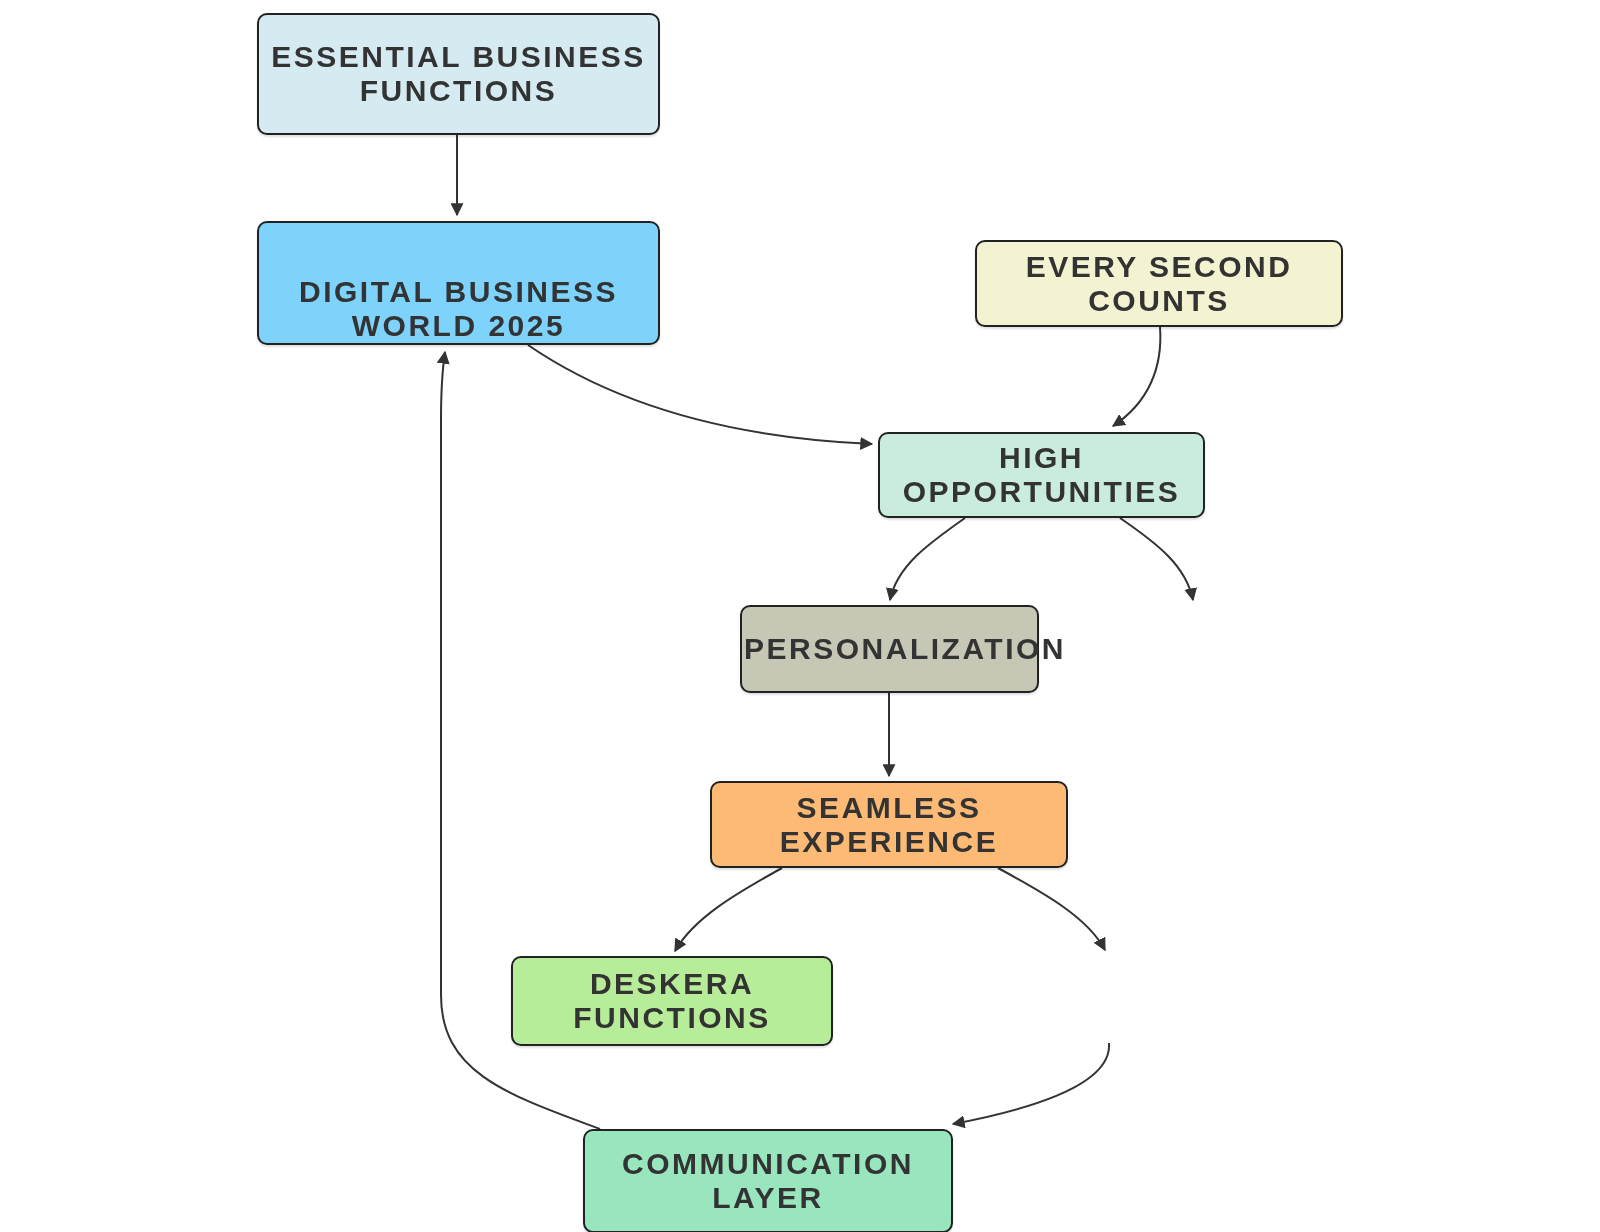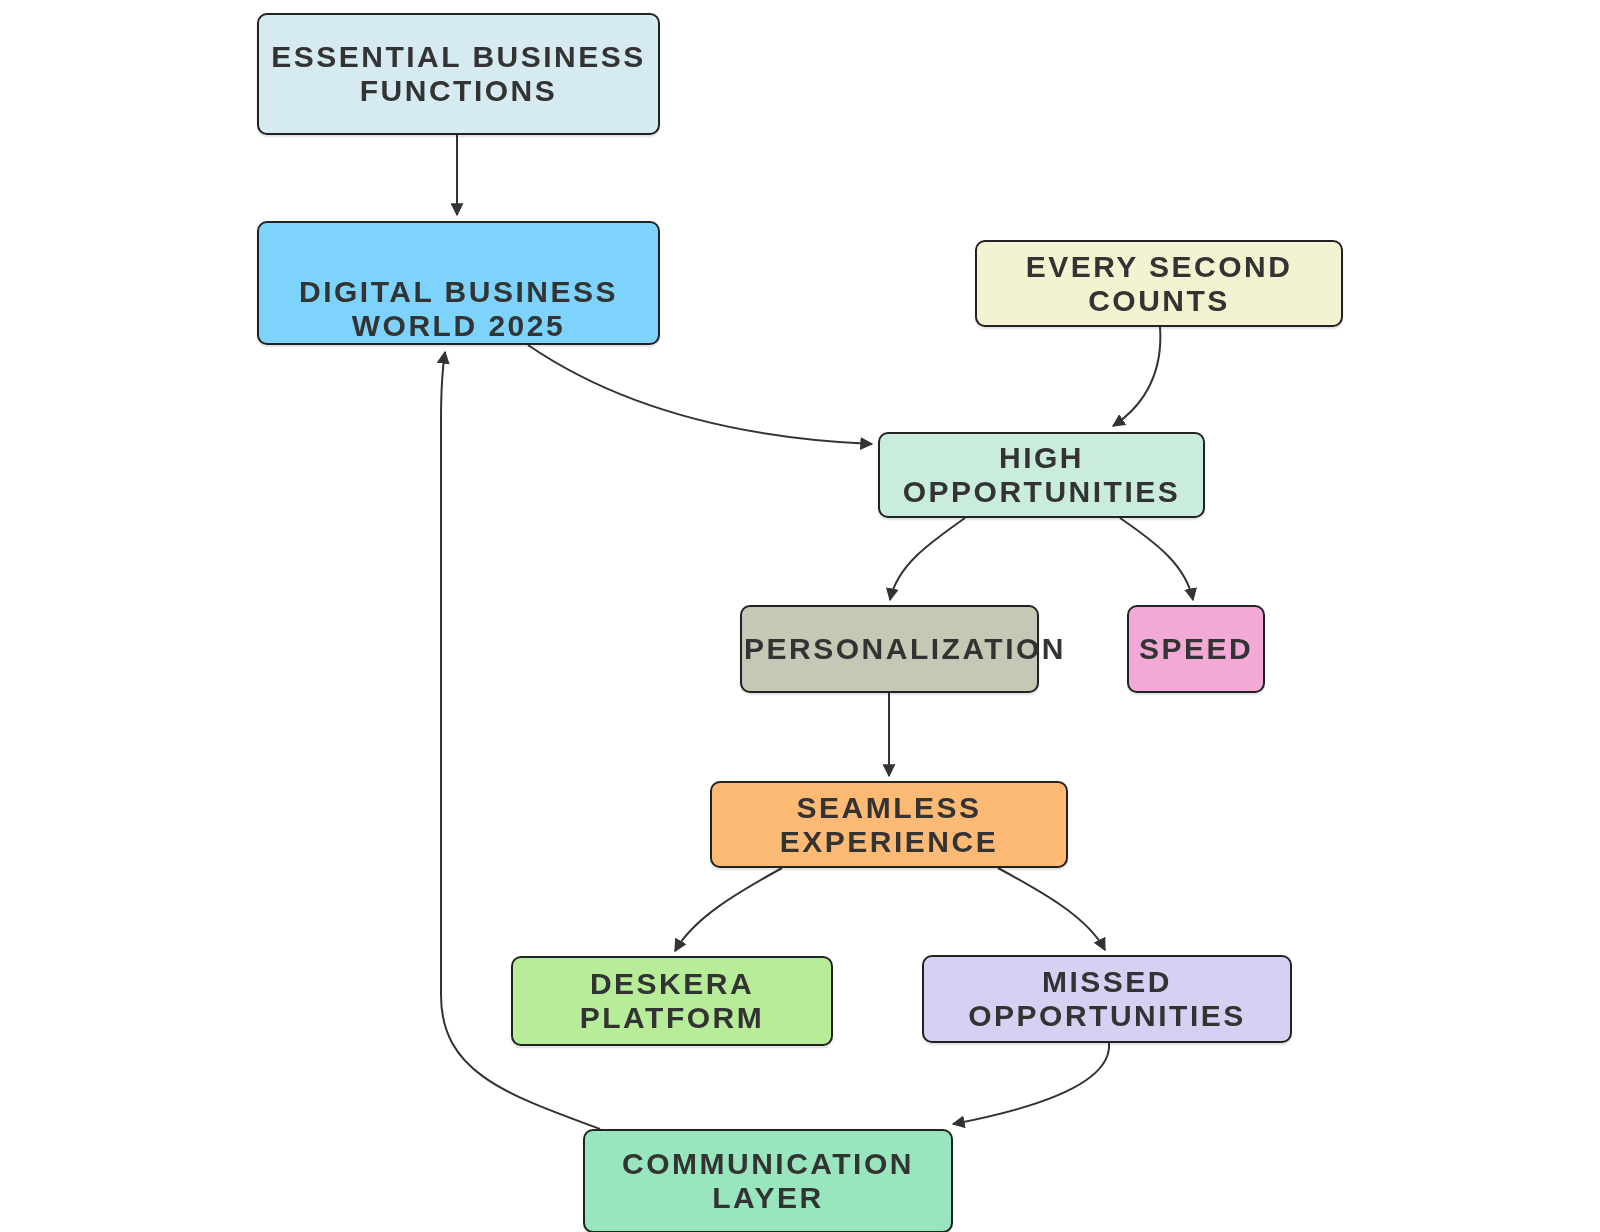--- a/index.html
+++ b/index.html
@@ -97,33 +97,27 @@
   </div>
 
   <div class="node n3" style="background-color: rgb(201, 236, 220);">
     <span>HIGH OPPORTUNITIES</span>
   </div>
 
   <div class="node n4" style="background-color: rgb(198, 199, 181); padding-left: 41px;">
     <span>PERSONALIZATION</span>
   </div>
 
-  <div class="node n5" style="background-color: rgb(243, 169, 213);">
-    <span>SPEED</span>
-  </div>
 
   <div class="node n6" style="background-color: #fdba74;">
     <span>SEAMLESS EXPERIENCE</span>
   </div>
 
   <div class="node n7" style="background-color: rgb(183, 236, 153);">
-    <span>DESKERA PLATFORM</span>
+    <span>DESKERA FUNCTIONS</span>
   </div>
 
-  <div class="node n8" style="background-color: rgb(216, 208, 243);">
-    <span>MISSED OPPORTUNITIES</span>
-  </div>
 
   <div class="node n9" style="background-color: rgb(153, 229, 190);">
     <span>COMMUNICATION LAYER</span>
   </div>
 
 </div>
 
 </body></html>

